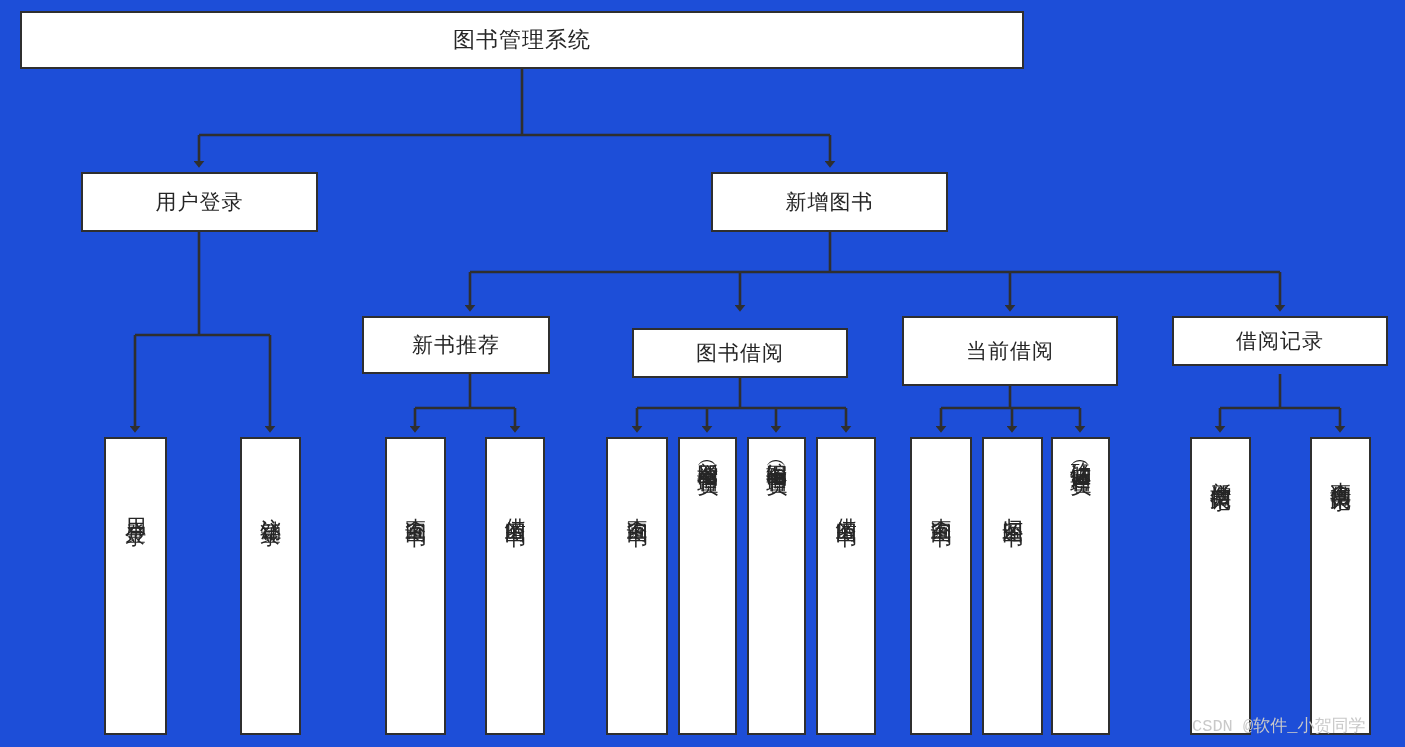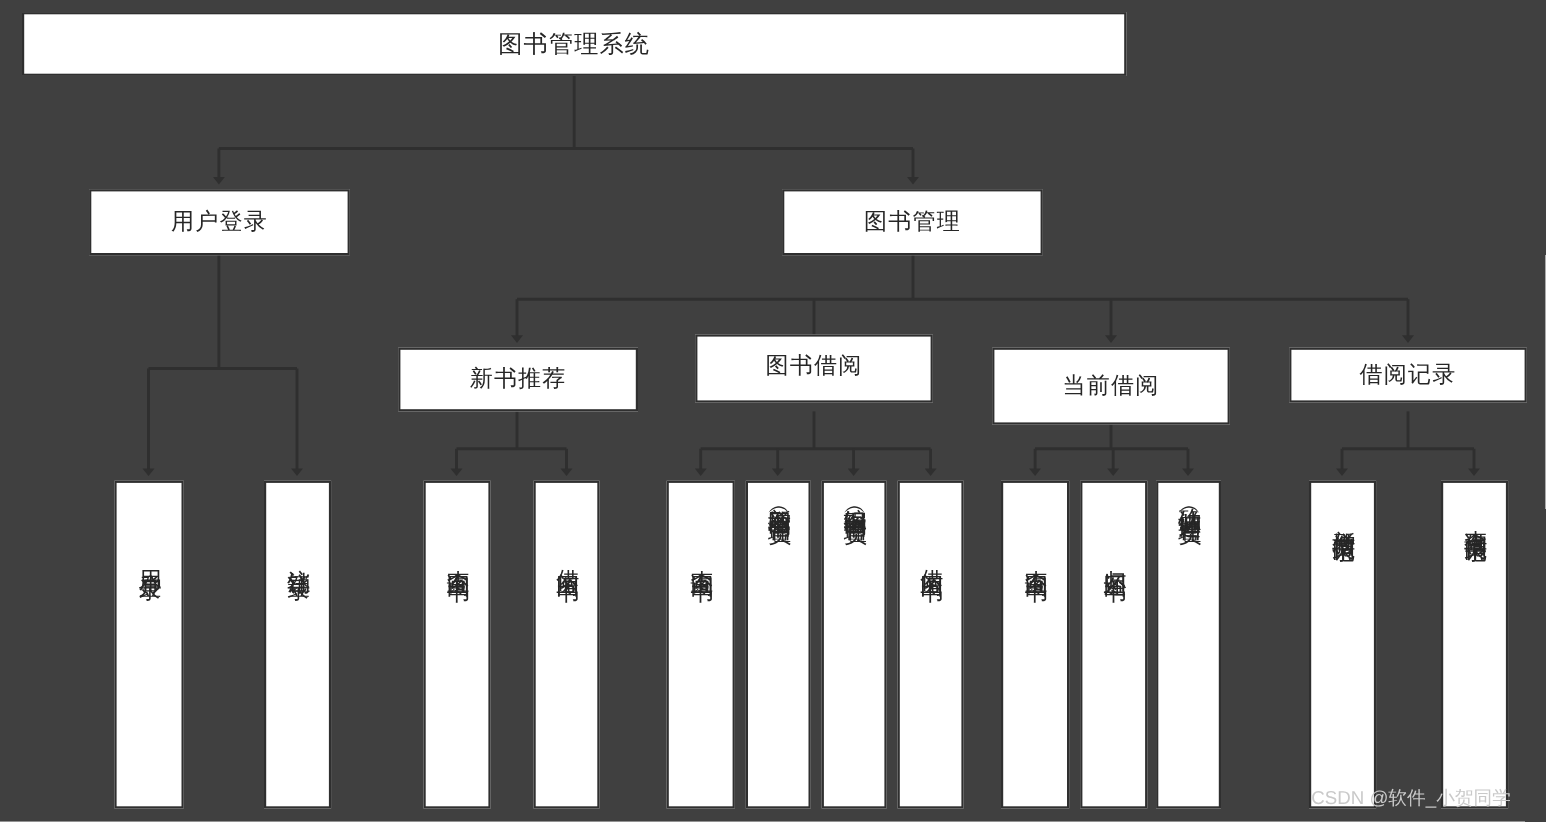--- a/index.html
+++ b/index.html
@@ -8,21 +8,21 @@
     padding: 0;
     background: #ffffff;
   }
   body {
     font-family: "Liberation Sans", "DejaVu Sans", sans-serif;
   }
   #diagram-root {
     position: relative;
     width: 1405px;
     height: 747px;
-    background: #404040;
+    background: #1d4ed8;
     overflow: hidden;
   }
   #edge-layer {
     position: absolute;
     left: 0;
     top: 0;
     width: 1405px;
     height: 747px;
     pointer-events: none;
   }
@@ -64,21 +64,21 @@
   .leaf-tall .label-v {
     letter-spacing: 2px;
   }
   #watermark {
     position: absolute;
     left: 1192px;
     top: 714px;
     font-size: 17px;
     color: #c9c9c9;
     white-space: nowrap;
-    font-family: Liberation Sans, sans-serif;
+    font-family: Liberation Mono, monospace;
   }
 </style>
 </head>
 <body>
 
 <div id="diagram-root">
 
   <svg id="edge-layer" viewBox="0 0 1405 747" width="1405" height="747">
     <defs>
       <marker id="arrowhead" markerWidth="9" markerHeight="11" refX="3.2" refY="5.5" orient="auto" markerUnits="userSpaceOnUse">
@@ -132,27 +132,27 @@
   </svg>
 
   <div class="node root horizontal" style="left:20px; top:11px; width:1004px; height:58px;">
     <span class="label-h">图书管理系统</span>
   </div>
 
   <div class="node horizontal" style="left:81px; top:172px; width:237px; height:60px;">
     <span class="label-h">用户登录</span>
   </div>
   <div class="node horizontal" style="left:711px; top:172px; width:237px; height:60px;">
-    <span class="label-h">图书管理</span>
-  </div>
-
-  <div class="node horizontal" style="left:362px; top:316px; width:218px; height:58px;">
+    <span class="label-h">新增图书</span>
+  </div>
+
+  <div class="node horizontal" style="left:362px; top:316px; width:188px; height:58px;">
     <span class="label-h">新书推荐</span>
   </div>
-  <div class="node horizontal" style="left:632px; top:304px; width:216px; height:62px;font-family:Liberation Mono, monospace;">
+  <div class="node horizontal" style="left:632px; top:328px; width:216px; height:50px;">
     <span class="label-h">图书借阅</span>
   </div>
   <div class="node horizontal" style="left:902px; top:316px; width:216px; height:70px;">
     <span class="label-h">当前借阅</span>
   </div>
   <div class="node horizontal" style="left:1172px; top:316px; width:216px; height:50px;">
     <span class="label-h">借阅记录</span>
   </div>
 
   <div class="node leaf" style="left:104px; top:437px; width:63px; height:298px; padding-top:62px;">

